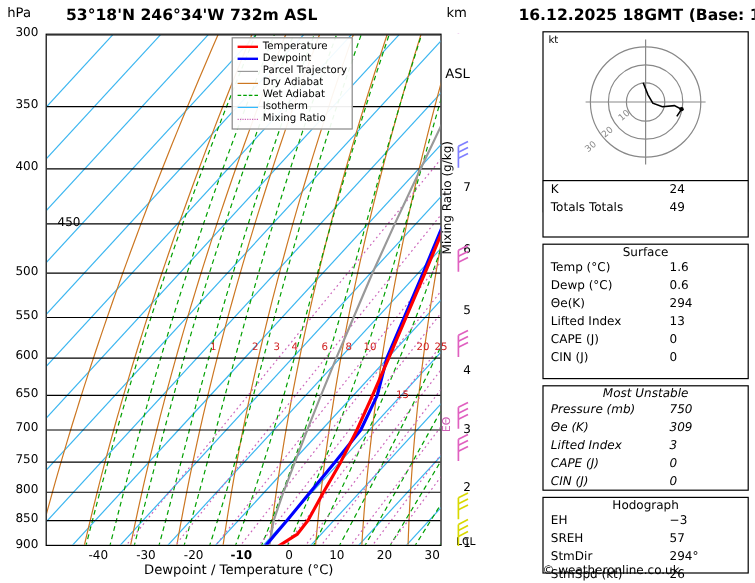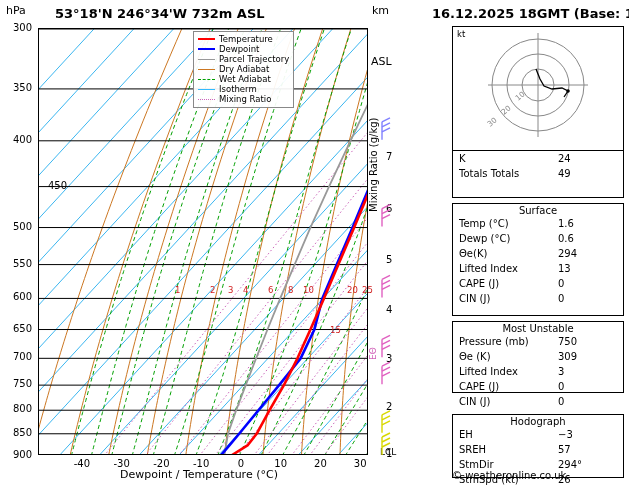--- a/index.html
+++ b/index.html
@@ -86,21 +86,21 @@
   
   .info-box {
     position: absolute; left: 452px;
     width: 172px;
     border: 1px solid #000;
     background: #fff;
     font-size: 10px; color: #000;
   }
   #info-a { top: 150px; height: 48px; }
   #info-b { top: 203px; height: 113px; }
-  #info-c { top: 321px; height: 72px; }
+  #info-c { top: 321px; height: 88px; font-style: italic; }
   #info-d { top: 414px; height: 64px; }
 
   .info-head {
     text-align: center; font-size: 10px; padding: 1px 0 0 0;
   }
   .info-row { position: relative; height: 15px; line-height: 15px; padding-left: 6px; }
   .info-row .k { position: absolute; left: 6px; top: 0; }
   .info-row .v { position: absolute; left: 105px; top: 0; }
 
   #copyright {
@@ -240,21 +240,21 @@
       <div class="ytick" style="top: 378.137px;">750</div>
       <div class="ytick" style="top: 403.221px;">800</div>
       <div class="ytick" style="top: 426.784px;">850</div>
       <div class="ytick" style="top: 449px;">900</div>
     </div>
 
   <div id="xticks">
       <div class="xtick" style="left: 42.8795px; top: 458px;">-40</div>
       <div class="xtick" style="left: 82.6386px; top: 458px;">-30</div>
       <div class="xtick" style="left: 122.398px; top: 458px;">-20</div>
-      <div class="xtick" style="left: 162.157px; top: 458px;">-10</div>
+      <div class="xtick" style="left: 162.157px; top: 458px; font-weight: bold;">-10</div>
       <div class="xtick" style="left: 201.916px; top: 458px;">0</div>
       <div class="xtick" style="left: 241.675px; top: 458px;">10</div>
       <div class="xtick" style="left: 281.434px; top: 458px;">20</div>
       <div class="xtick" style="left: 321.193px; top: 458px;">30</div>
     </div>
 
   <div id="kmticks">
       <div class="kmtick" style="left: 386px; top: 448.135px;">1</div>
       <div class="kmtick" style="left: 386px; top: 400.784px;">2</div>
       <div class="kmtick" style="left: 386px; top: 352.983px;">3</div>

